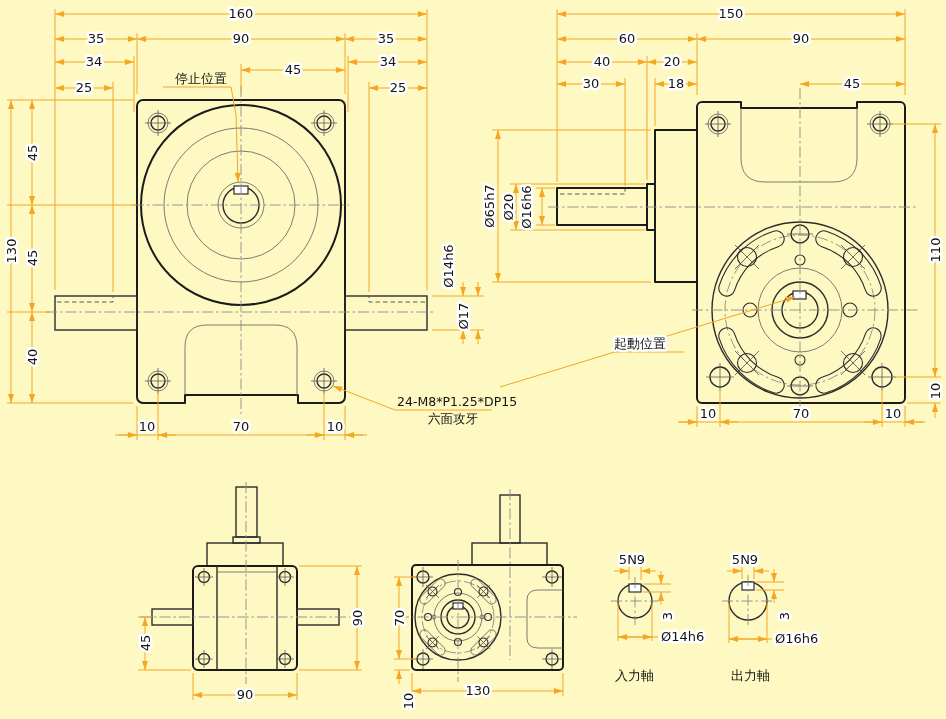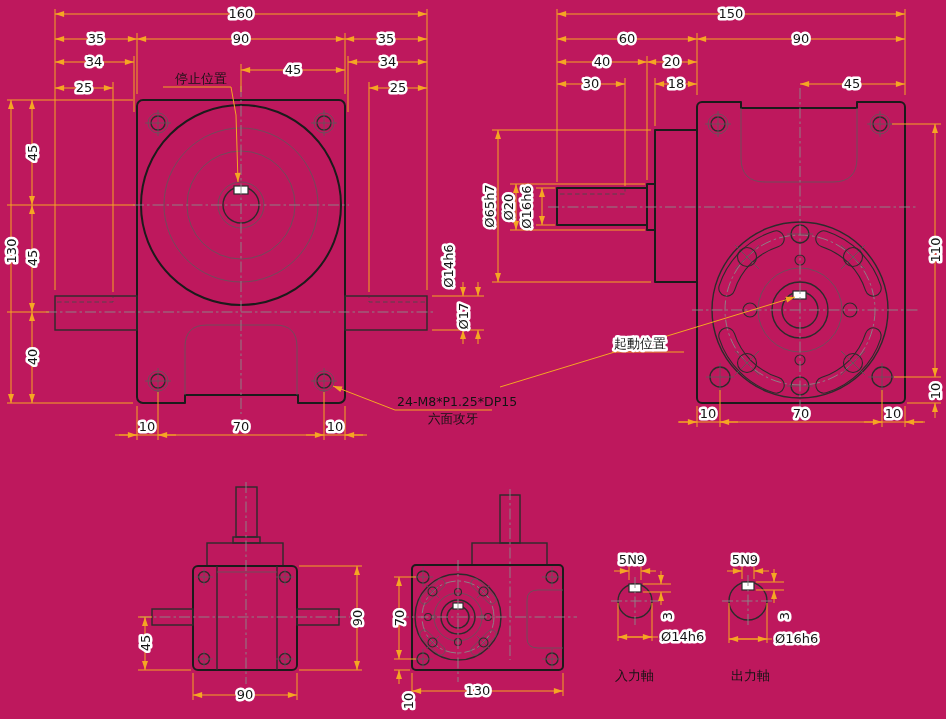--- a/index.html
+++ b/index.html
@@ -1,17 +1,17 @@
 <!DOCTYPE html>
 <html style="--dim: #F5A623;"><head>
 <meta charset="utf-8">
 <style>
   :root{ --dim:#F5A623; }
   html,body{margin:0;padding:0;background:#fff;}
-  .stage{width:946px;height:719px;background:#be185d;position:relative;font-family:"DejaVu Sans","Liberation Sans",sans-serif;}
+  .stage{width:946px;height:719px;background:#fef9c3;position:relative;font-family:"DejaVu Sans","Liberation Sans",sans-serif;}
   svg{display:block}
   .b{stroke:#1b1b1b;stroke-width:2;fill:none;stroke-linejoin:round}
   .m{stroke:#2c2c2c;stroke-width:1.4;fill:none}
   .m2{stroke:#2c2c2c;stroke-width:1.1;fill:none}
   .t{stroke:#5a5a5a;stroke-width:0.8;fill:none}
   .cl{stroke:#8a8a8a;stroke-width:0.9;fill:none;stroke-dasharray:11 3 2.5 3}
   .hd{stroke:#4a4a4a;stroke-width:0.9;fill:none;stroke-dasharray:4.5 3}
   .d{stroke:var(--dim);stroke-width:1;fill:none}
   .kw{fill:#fff;stroke:#2c2c2c;stroke-width:1.2}
   text{font-family:"DejaVu Sans","Liberation Sans",sans-serif}

